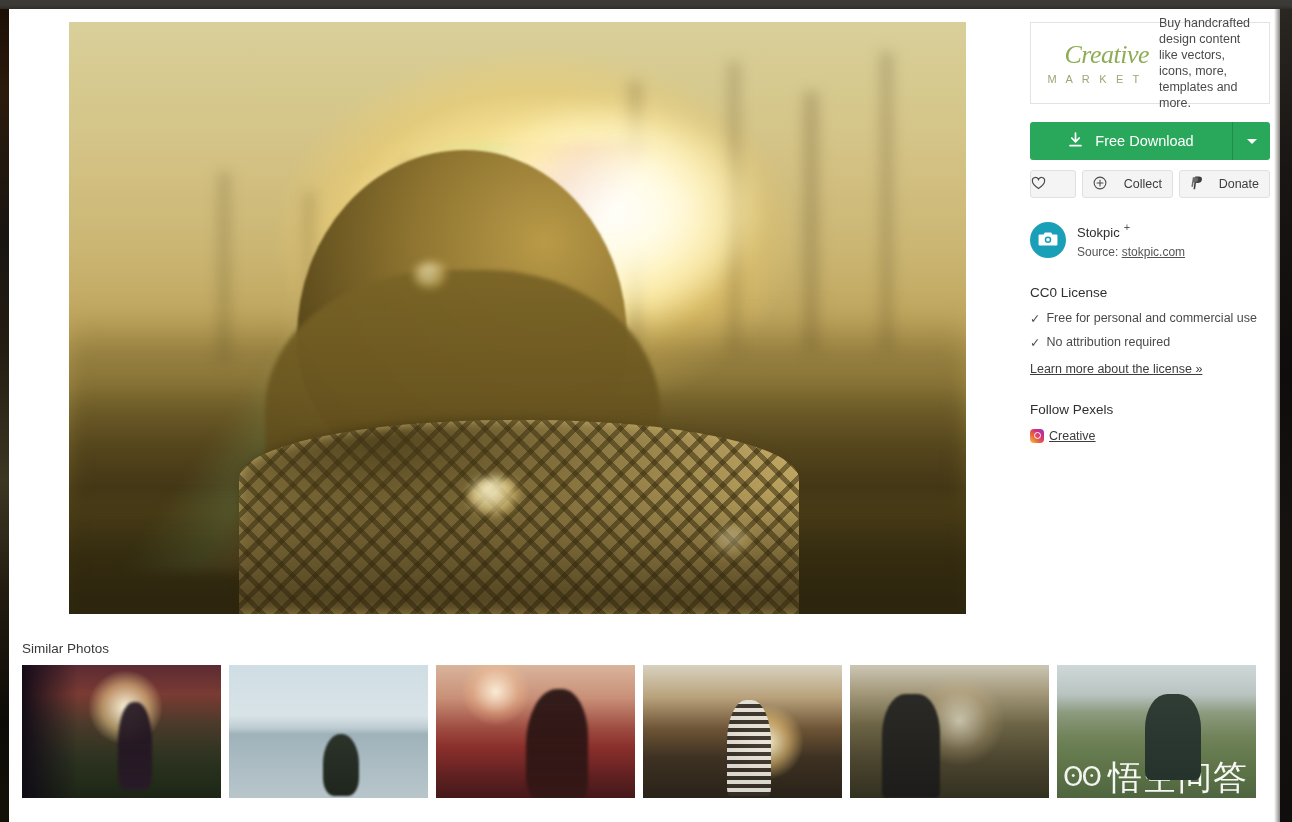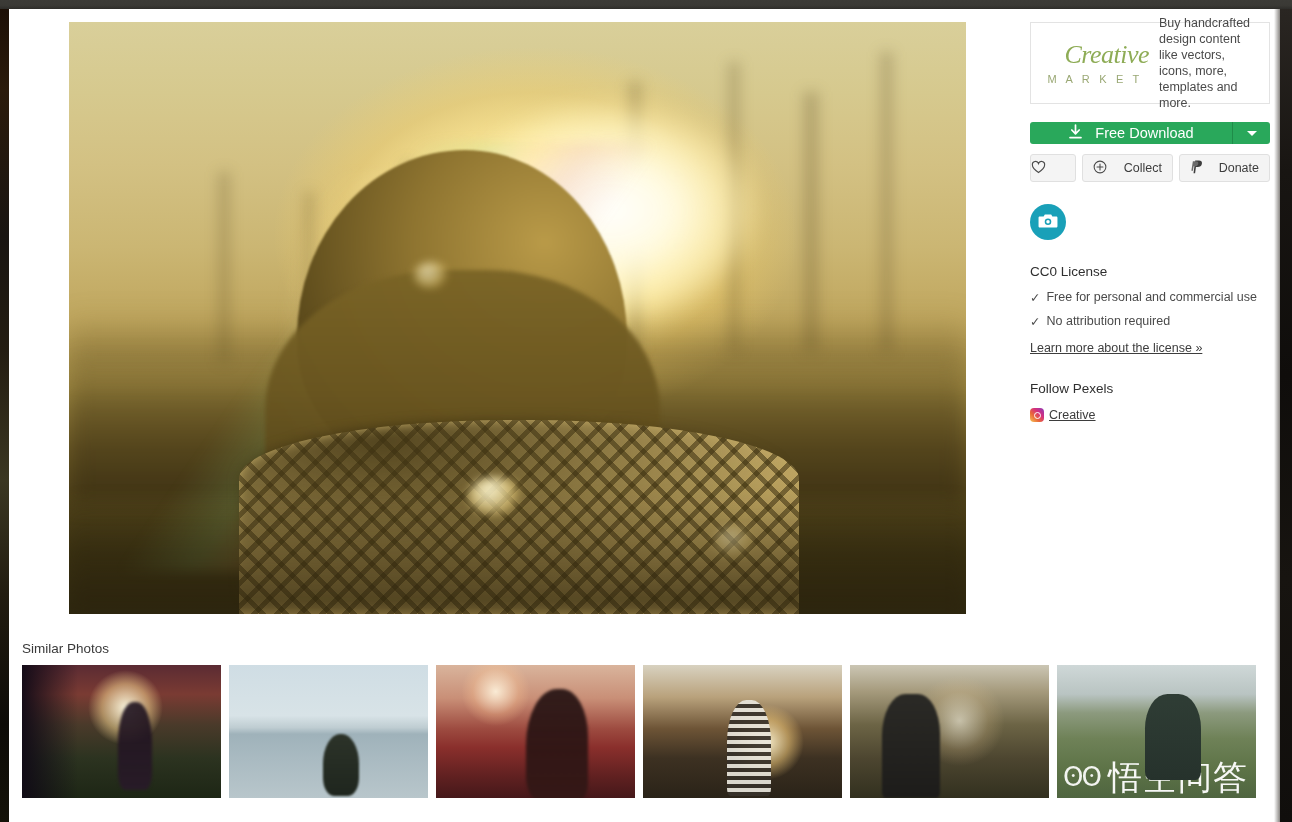--- a/index.html
+++ b/index.html
@@ -146,21 +146,21 @@
     font-family:"Liberation Serif", serif;
     font-style: italic; font-weight: 400;
     font-size: 26px; color:#8eac56; letter-spacing:-.5px; line-height:1;text-align:right;
   }
   .cm-logo .sub {
     margin-top:5px; font-size:11px; letter-spacing:3.2px;
     color:#9aa874; font-weight:400;
   }
   .cm-text { font-size:12.5px; line-height:16px; color:#4a4a4a; }
 
-  .dl-row { display:flex; margin-top:18px; height:22px;border-radius:8px; }
+  .dl-row { display:flex; margin-top:18px; height:38px;border-radius:8px; }
   .dl-main {
     flex:1; display:flex; align-items:center; justify-content:center; gap:12px;
     background:#29a85b; color:#fff; font-size:14.5px; border:none; cursor:pointer;
     border-radius:3px 0 0 3px;
   }
   .dl-caret {
     width:38px; background:#29a85b; border:none; cursor:pointer;
     border-left:1px solid #1f8c49; border-radius:0 3px 3px 0;
     display:flex; align-items:center; justify-content:center;
   }
@@ -407,20 +407,29 @@
     <div class="author">
       <div class="avatar">
         <span>
           <svg width="20" height="17" viewBox="0 0 22 18" aria-hidden="true">
             <path d="M2 4.6h4.2L7.5 2.4h7L15.8 4.6H20c.8 0 1.4.6 1.4 1.4v9.2c0 .8-.6 1.4-1.4 1.4H2c-.8 0-1.4-.6-1.4-1.4V6c0-.8.6-1.4 1.4-1.4z" fill="#fff"></path>
             <circle cx="11" cy="10.3" r="3.6" fill="#19a0b8"></circle>
             <circle cx="11" cy="10.3" r="1.9" fill="#fff"></circle>
           </svg>
         </span>
       </div>
+      <div class="author-lines">
+        <div>
+          <span class="author-name">Stokpic</span><span class="author-plus">+</span>
+        </div>
+        <div class="author-src">
+          <span>Source:</span>
+          <a href="#">stokpic.com</a>
+        </div>
+      </div>
     </div>
 
     <div class="license">
       <h3>CC0 License</h3>
       <ul>
         <li>
           <span class="tick">✓</span>
           <span>Free for personal and commercial use</span>
         </li>
         <li>

